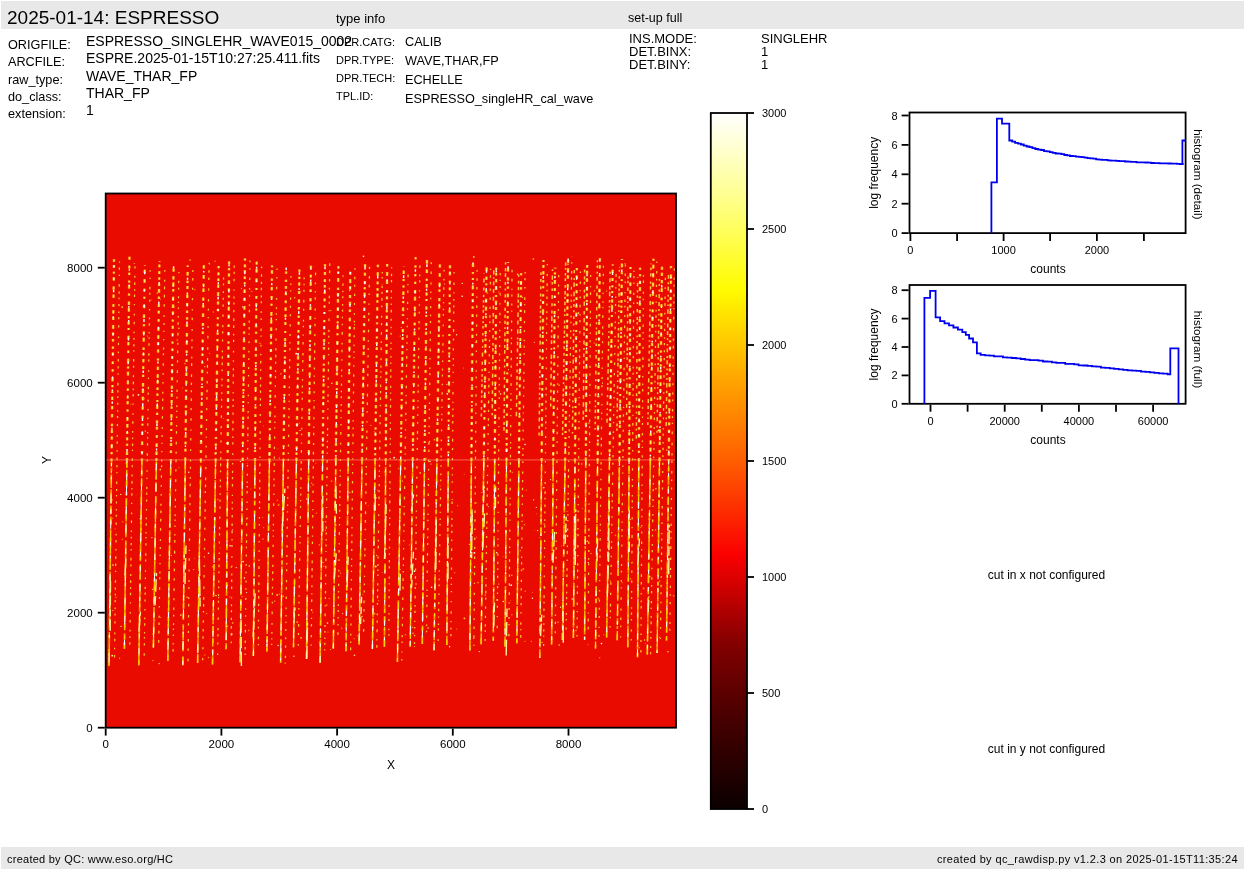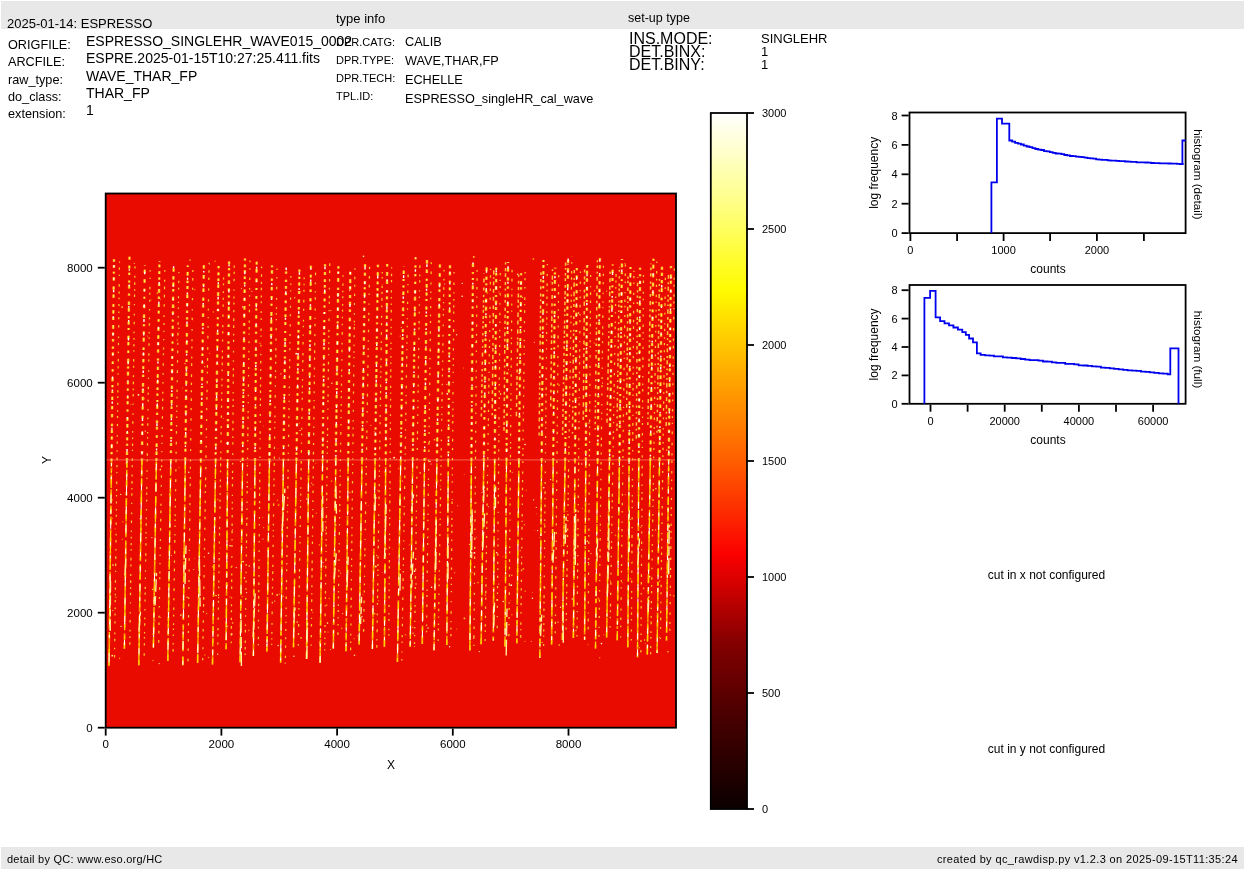--- a/index.html
+++ b/index.html
@@ -1,33 +1,33 @@
 <!DOCTYPE html>
 <html><head><meta charset="utf-8"><style>
 *{margin:0;padding:0;box-sizing:border-box}
 html,body{width:1245px;height:870px;background:#fff;font-family:'Liberation Sans',sans-serif;overflow:hidden}
 .abs{position:absolute;white-space:nowrap}
 .bar{position:absolute;left:1px;width:1243px;background:#e8e8e8}
 </style></head><body>
 <div class="bar" style="top:1px;height:28px"></div>
-<div class="abs" style="left:7px;top:16px;font-size:13px">2025-01-14: ESPRESSO</div>
+<div class="abs" style="left:7px;top:7px;font-size:19px">2025-01-14: ESPRESSO</div>
 <div class="abs" style="left:336px;top:11px;font-size:13px">type info</div>
-<div class="abs" style="left:628px;top:11px;font-size:12.5px">set-up type</div>
+<div class="abs" style="left:628px;top:11px;font-size:12.5px">set-up full</div>
 
 <div class="abs" style="left:8px;top:37px;font-size:12.7px;line-height:17.3px">
 ORIGFILE:<br>ARCFILE:<br>raw_type:<br>do_class:<br>extension:</div>
 <div class="abs" style="left:86px;top:33px;font-size:14px;line-height:17.3px">
 ESPRESSO_SINGLEHR_WAVE015_0002<br>ESPRE.2025-01-15T10:27:25.411.fits<br>WAVE_THAR_FP<br>THAR_FP<br>1</div>
 
 <div class="abs" style="left:336px;top:33px;font-size:11px;line-height:18px">
 DPR.CATG:<br>DPR.TYPE:<br>DPR.TECH:<br>TPL.ID:</div>
 <div class="abs" style="left:405px;top:33px;font-size:12.7px;line-height:19px">
 CALIB<br>WAVE,THAR,FP<br>ECHELLE<br>ESPRESSO_singleHR_cal_wave</div>
 
-<div class="abs" style="left:629px;top:33px;font-size:16px;line-height:12.9px">
+<div class="abs" style="left:629px;top:33px;font-size:13px;line-height:12.9px">
 INS.MODE:<br>DET.BINX:<br>DET.BINY:</div>
 <div class="abs" style="left:761px;top:33px;font-size:13px;line-height:12.9px">
 SINGLEHR<br>1<br>1</div>
 
 <svg width="1245" height="870" viewBox="0 0 1245 870" style="position:absolute;left:0;top:0;font-family:'Liberation Sans',sans-serif">
 <defs>
       <linearGradient id="hot" x1="0" y1="1" x2="0" y2="0">
         <stop offset="0" stop-color="#0b0000"></stop>
         <stop offset="0.12" stop-color="#420000"></stop>
         <stop offset="0.24" stop-color="#850000"></stop>
@@ -898,13 +898,13 @@
     </g>
 <text x="1048" y="444" text-anchor="middle" font-size="12">counts</text>
 <text x="878" y="344.4" text-anchor="middle" font-size="12" transform="rotate(-90 878 344.4)">log frequency</text>
 <text x="1194" y="349.5" text-anchor="middle" font-size="11.7" transform="rotate(90 1194 349.5)">histogram (full)</text>
 <path d="M924.4,403.8 L924.4,297.9 L930.1,297.9 L930.1,290.8 L935.6,290.8 L935.6,317.3 L940.1,317.3 L940.1,321.2 L944.5,321.2 L944.5,323.3 L949.0,323.3 L949.0,325.4 L953.4,325.4 L953.4,327.5 L957.9,327.5 L957.9,329.7 L962.3,329.7 L962.3,332.1 L965.8,332.1 L965.8,334.9 L969.1,334.9 L969.1,338.5 L973.0,338.5 L973.0,342.3 L976.9,342.3 L976.9,353.4 L980.6,353.4 L980.6,354.8 L985.1,354.8 L985.1,355.4 L989.5,355.4 L989.5,355.6 L994.0,355.6 L994.0,356.3 L998.4,356.3 L998.4,356.4 L1002.9,356.4 L1002.9,357.3 L1007.3,357.3 L1007.3,357.7 L1011.8,357.7 L1011.8,358.0 L1016.2,358.0 L1016.2,358.4 L1020.7,358.4 L1020.7,359.0 L1025.2,359.0 L1025.2,359.6 L1029.6,359.6 L1029.6,360.2 L1034.1,360.2 L1034.1,360.2 L1038.5,360.2 L1038.5,360.7 L1043.0,360.7 L1043.0,361.5 L1047.4,361.5 L1047.4,361.6 L1051.9,361.6 L1051.9,362.4 L1056.3,362.4 L1056.3,362.9 L1060.8,362.9 L1060.8,362.9 L1065.2,362.9 L1065.2,363.8 L1069.7,363.8 L1069.7,363.9 L1074.2,363.9 L1074.2,364.4 L1078.6,364.4 L1078.6,365.3 L1083.1,365.3 L1083.1,365.5 L1087.5,365.5 L1087.5,365.8 L1092.0,365.8 L1092.0,366.4 L1096.4,366.4 L1096.4,366.7 L1100.9,366.7 L1100.9,367.6 L1105.3,367.6 L1105.3,367.9 L1109.8,367.9 L1109.8,368.3 L1114.2,368.3 L1114.2,368.9 L1118.7,368.9 L1118.7,369.4 L1123.2,369.4 L1123.2,369.9 L1127.6,369.9 L1127.6,370.4 L1132.1,370.4 L1132.1,370.7 L1136.5,370.7 L1136.5,370.9 L1141.0,370.9 L1141.0,371.7 L1145.4,371.7 L1145.4,371.8 L1149.9,371.8 L1149.9,372.4 L1154.3,372.4 L1154.3,372.8 L1158.8,372.8 L1158.8,373.4 L1163.2,373.4 L1163.2,373.7 L1167.7,373.7 L1167.7,374.4 L1170.3,374.4 L1170.3,348.4 L1178.5,348.4 L1178.5,403.8" fill="none" stroke="#0000ee" stroke-width="1.8"></path>
 <text x="1046.5" y="578.5" text-anchor="middle" font-size="12">cut in x not configured</text>
 <text x="1046.5" y="752.5" text-anchor="middle" font-size="12">cut in y not configured</text>
 </svg>
 
 <div class="bar" style="top:847px;height:22px"></div>
-<div class="abs" style="left:7px;top:853px;font-size:11px;letter-spacing:0.25px">detail by QC: www.eso.org/HC</div>
-<div class="abs" style="right:7px;top:853px;font-size:11px;letter-spacing:0.37px">created by qc_rawdisp.py v1.2.3 on 2025-09-15T11:35:24</div>
+<div class="abs" style="left:7px;top:853px;font-size:11px;letter-spacing:0.25px">created by QC: www.eso.org/HC</div>
+<div class="abs" style="right:7px;top:853px;font-size:11px;letter-spacing:0.37px">created by qc_rawdisp.py v1.2.3 on 2025-01-15T11:35:24</div>
 </body></html>

